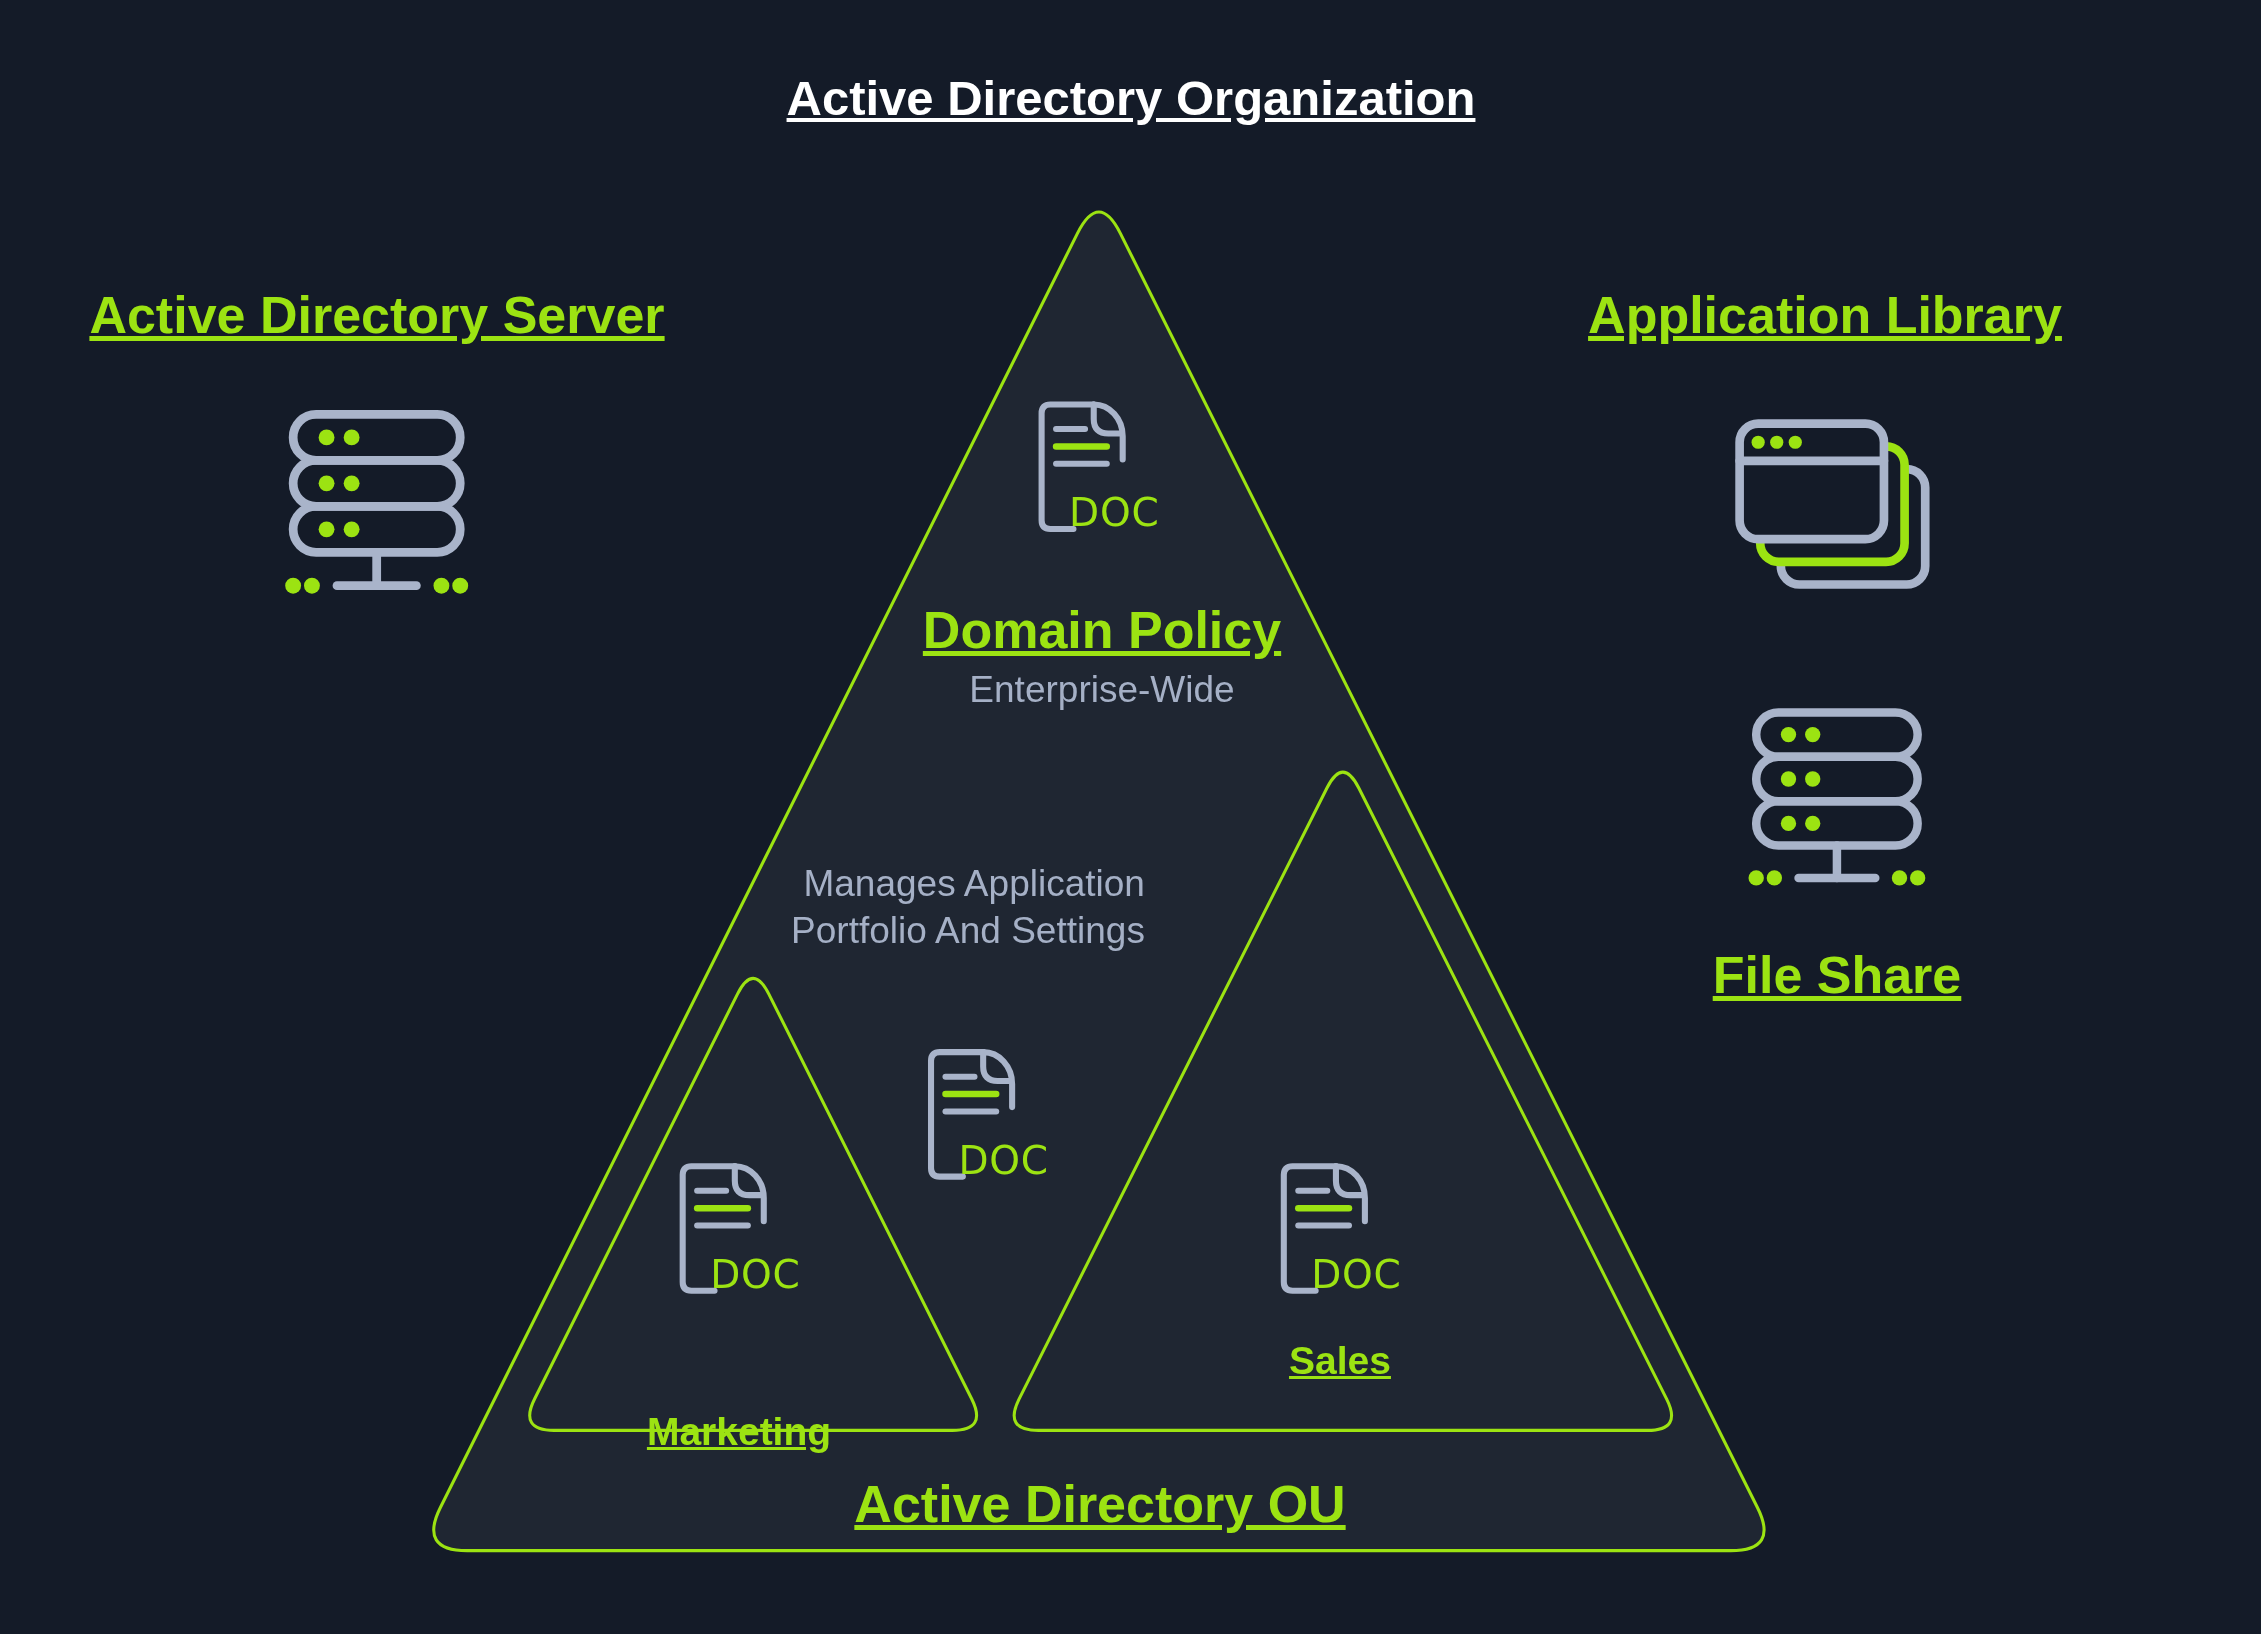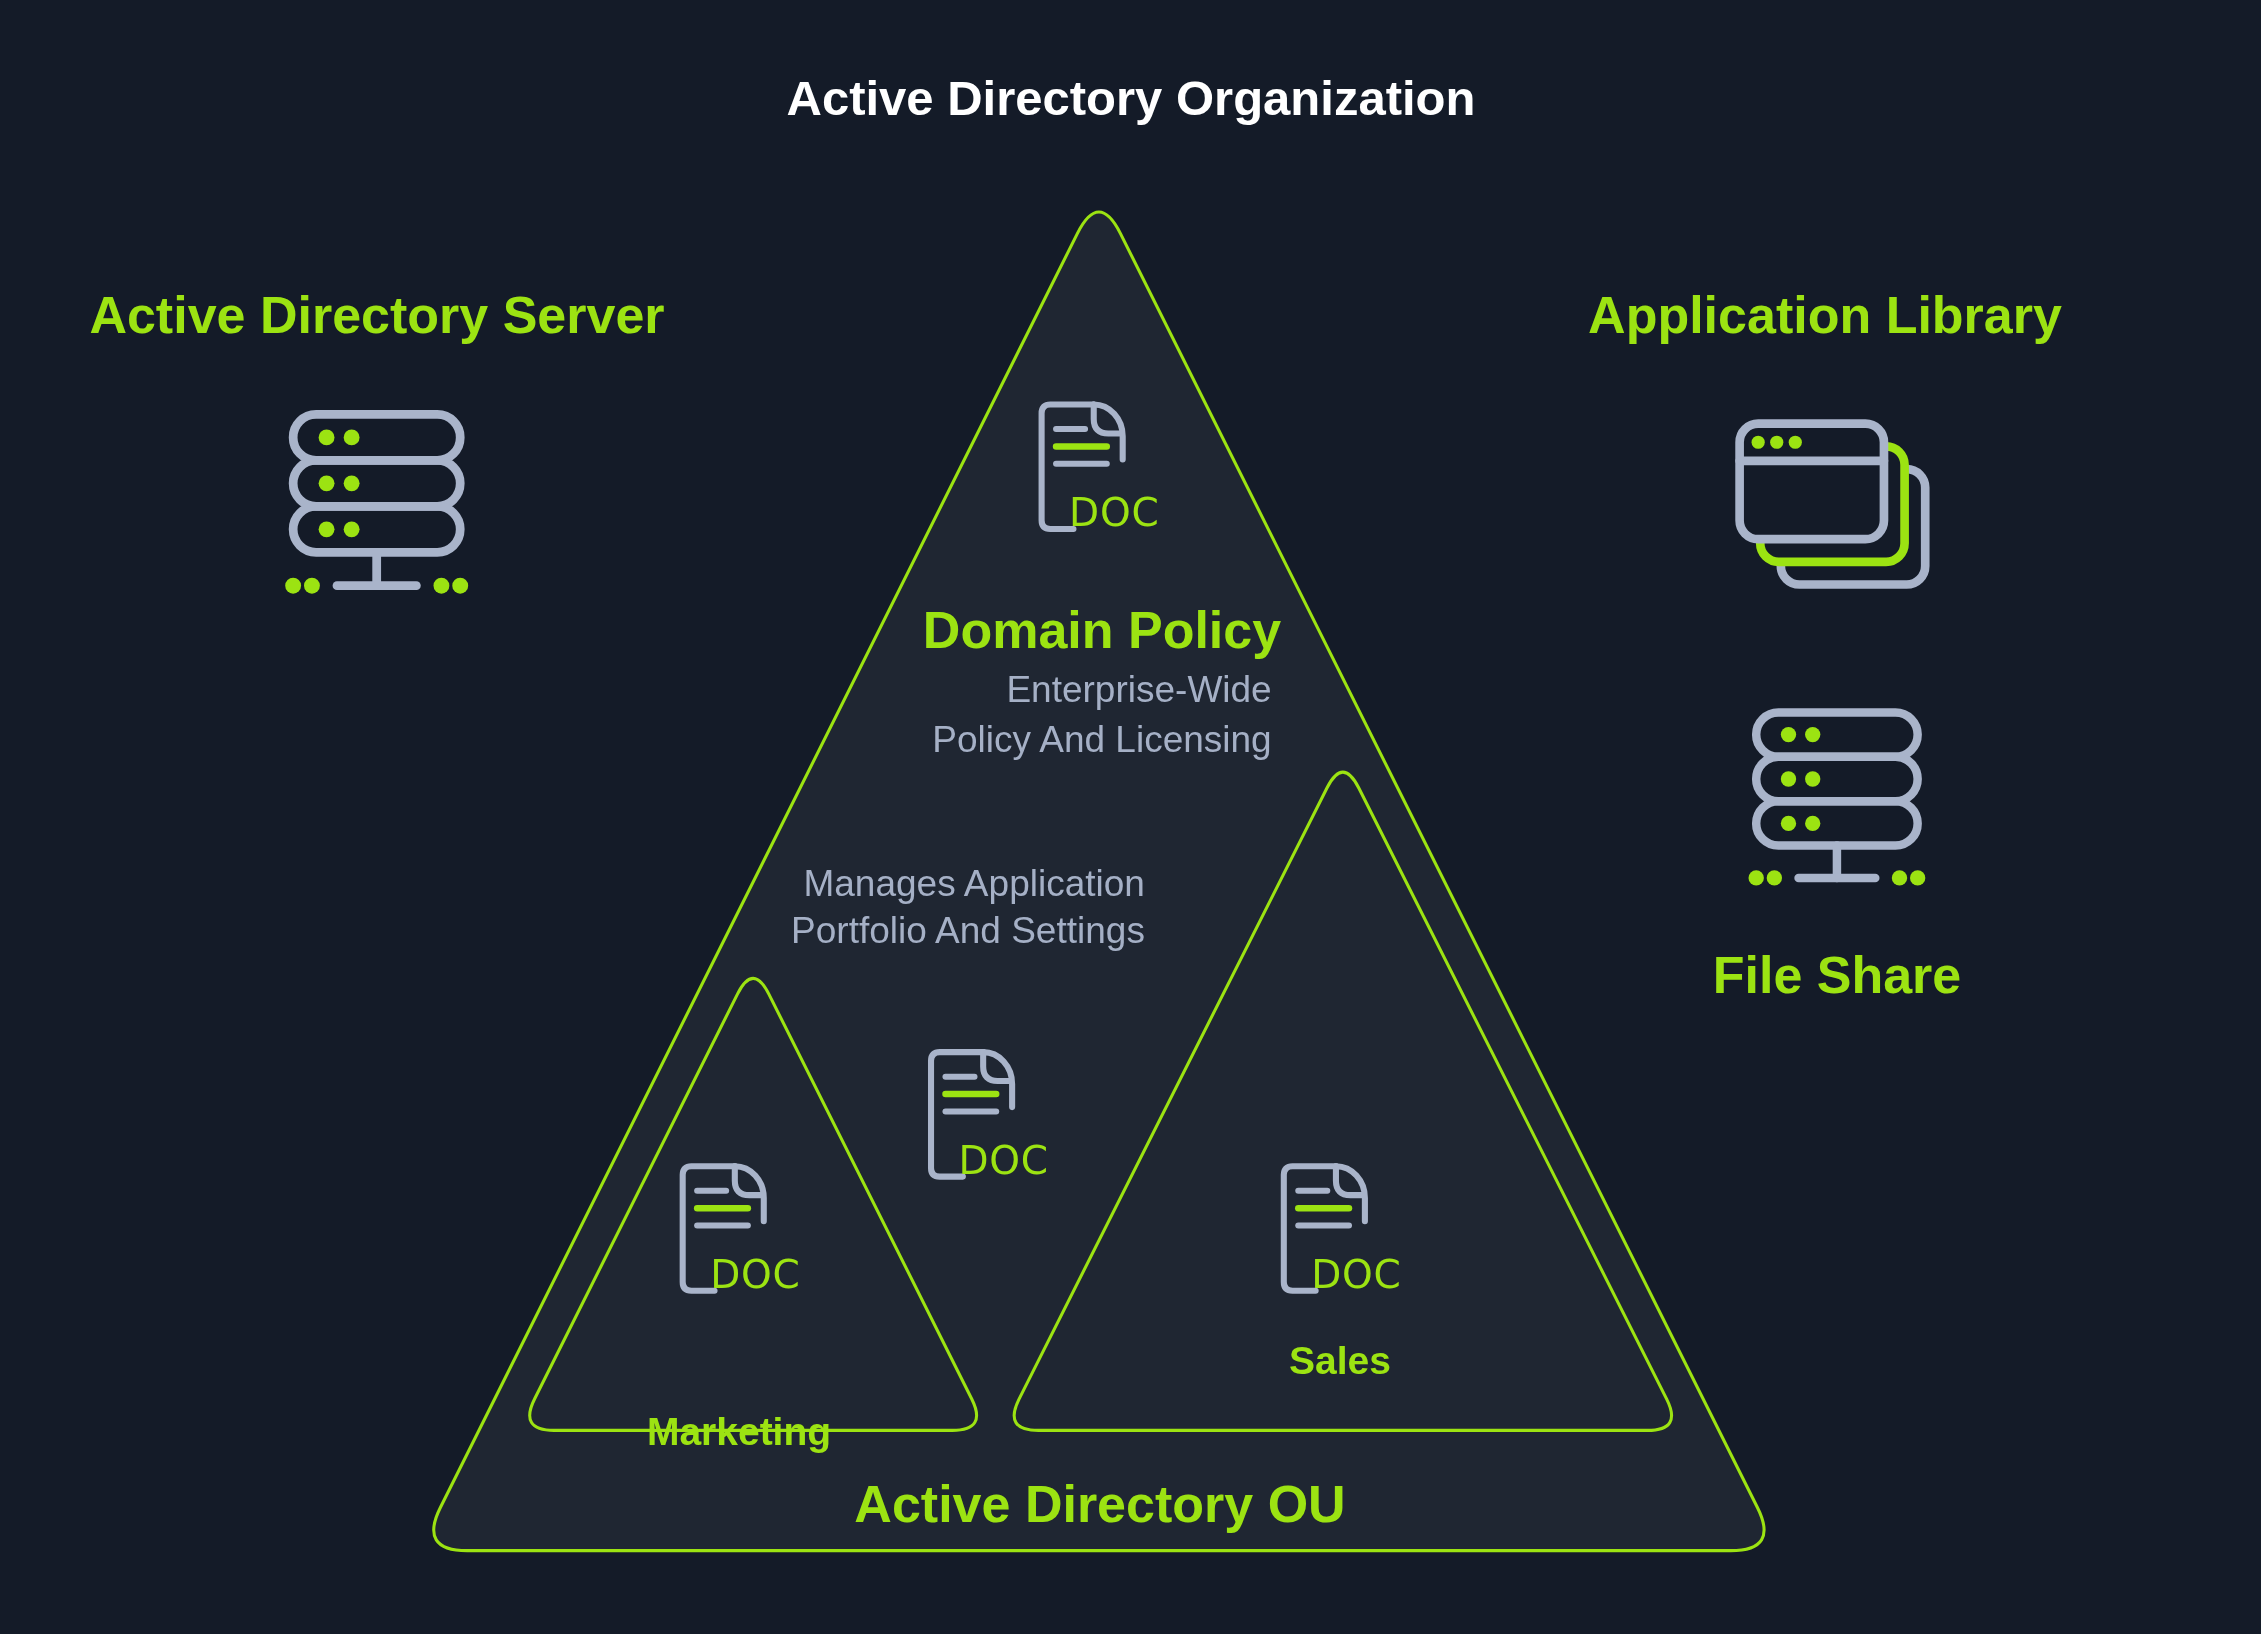--- a/index.html
+++ b/index.html
@@ -9,20 +9,21 @@
     background:#141b28;
     overflow:hidden;
     font-family:"Liberation Sans",sans-serif;
   }
   svg.diagram{position:absolute;left:0;top:0;}
   .lbl{
     position:absolute;
     transform:translateX(-50%);
     white-space:nowrap;
     line-height:1;
+    text-decoration:underline;
   }
   .title{font-size:49px;font-weight:bold;color:#ffffff;}
   .green{color:#9ce312;font-weight:bold;}
   .fs46{font-size:52px;}
   .fs44{font-size:39px;}
   .desc{
     position:absolute;
     transform:translateX(-50%);
     text-align:center;
     color:#a5b0c6;
@@ -133,21 +134,20 @@
   <div class="lbl green fs46" style="left:377px;top:289px;">Active Directory Server</div>
 
   <div class="lbl green fs46" style="left:1825px;top:289px;">Application Library</div>
 
   <div class="lbl green fs46" style="left:1837px;top:949px;">File Share</div>
 
   <div class="lbl green fs46" style="left:1102px;top:604px;">Domain Policy</div>
 
   <div class="desc" style="left:1102px;top:665px;text-align:right;">
     <div>Enterprise-Wide</div>
-    <div>Policy And Licensing</div>
   </div>
 
 
   <div class="desc tight" style="left:968px;top:860px;text-align:right;">
     <div>Manages Application</div>
     <div>Portfolio And Settings</div>
   </div>
 
   <div class="lbl green fs44" style="left:739px;top:1412px;">Marketing</div>
 

